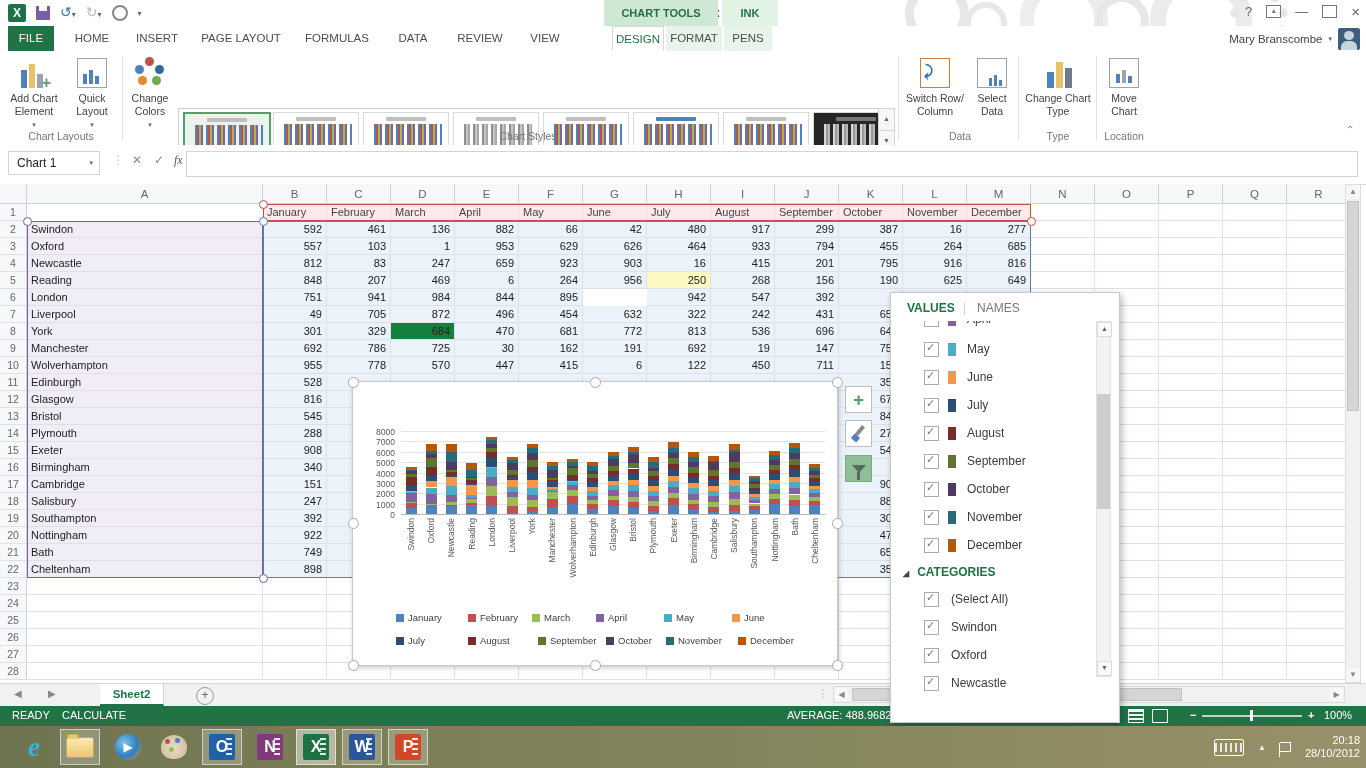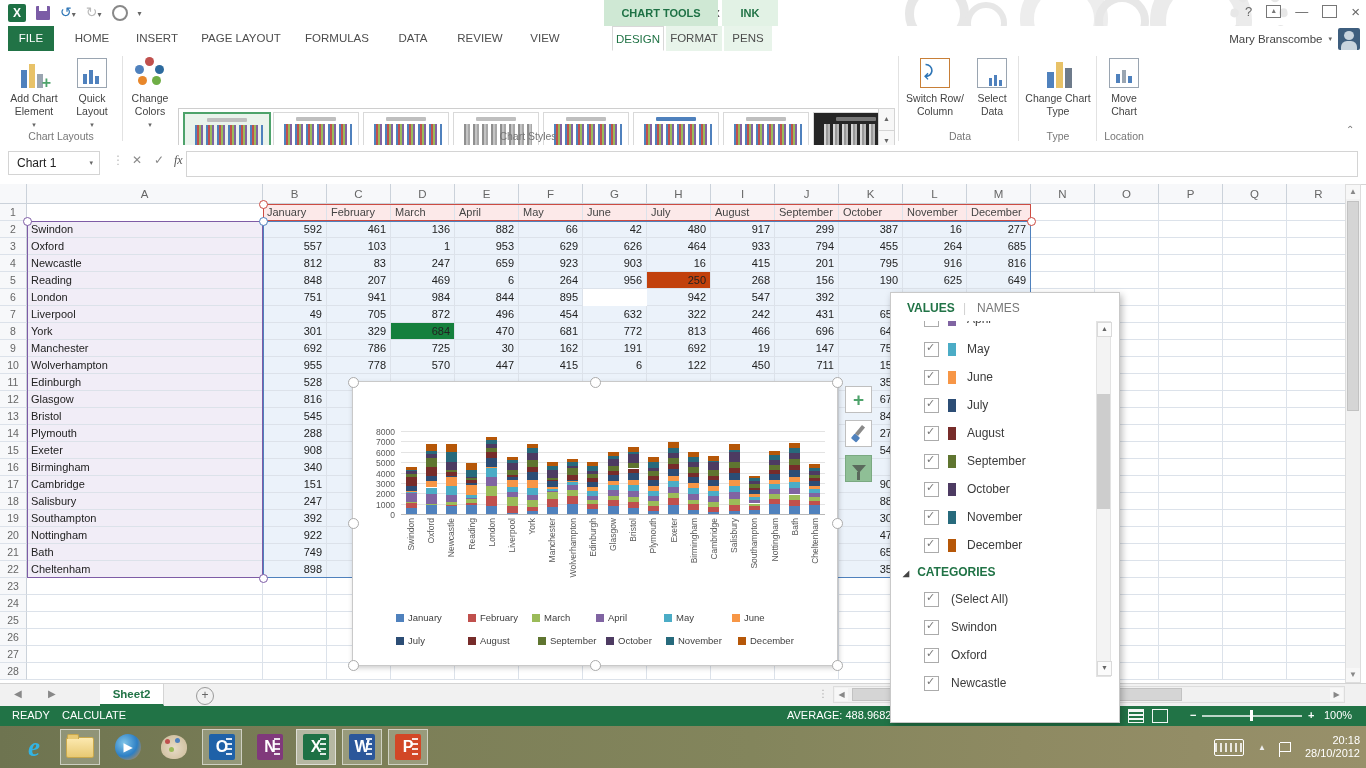--- a/index.html
+++ b/index.html
@@ -465,21 +465,21 @@
       <div class="cell" style="left: 1159px; top: 71px; width: 64px; height: 17px;"></div>
       <div class="cell" style="left: 1223px; top: 71px; width: 64px; height: 17px;"></div>
       <div class="cell" style="left: 1287px; top: 71px; width: 64px; height: 17px;"></div>
       <div class="cell txt" style="left: 27px; top: 88px; width: 236px; height: 17px; background: rgb(241, 237, 247);">Reading</div>
       <div class="cell num" style="left: 263px; top: 88px; width: 64px; height: 17px; background: rgb(235, 242, 250);">848</div>
       <div class="cell num" style="left: 327px; top: 88px; width: 64px; height: 17px; background: rgb(235, 242, 250);">207</div>
       <div class="cell num" style="left: 391px; top: 88px; width: 64px; height: 17px; background: rgb(235, 242, 250);">469</div>
       <div class="cell num" style="left: 455px; top: 88px; width: 64px; height: 17px; background: rgb(235, 242, 250);">6</div>
       <div class="cell num" style="left: 519px; top: 88px; width: 64px; height: 17px; background: rgb(235, 242, 250);">264</div>
       <div class="cell num" style="left: 583px; top: 88px; width: 64px; height: 17px; background: rgb(235, 242, 250);">956</div>
-      <div class="cell num" style="left: 647px; top: 88px; width: 64px; height: 17px; background: #c2410c;">250</div>
+      <div class="cell num" style="left: 647px; top: 88px; width: 64px; height: 17px; background: #fef9c3;">250</div>
       <div class="cell num" style="left: 711px; top: 88px; width: 64px; height: 17px; background: rgb(235, 242, 250);">268</div>
       <div class="cell num" style="left: 775px; top: 88px; width: 64px; height: 17px; background: rgb(235, 242, 250);">156</div>
       <div class="cell num" style="left: 839px; top: 88px; width: 64px; height: 17px; background: rgb(235, 242, 250);">190</div>
       <div class="cell num" style="left: 903px; top: 88px; width: 64px; height: 17px; background: rgb(235, 242, 250);">625</div>
       <div class="cell num" style="left: 967px; top: 88px; width: 64px; height: 17px; background: rgb(235, 242, 250);">649</div>
       <div class="cell" style="left: 1031px; top: 88px; width: 64px; height: 17px;"></div>
       <div class="cell" style="left: 1095px; top: 88px; width: 64px; height: 17px;"></div>
       <div class="cell" style="left: 1159px; top: 88px; width: 64px; height: 17px;"></div>
       <div class="cell" style="left: 1223px; top: 88px; width: 64px; height: 17px;"></div>
       <div class="cell" style="left: 1287px; top: 88px; width: 64px; height: 17px;"></div>
@@ -520,21 +520,21 @@
       <div class="cell" style="left: 1223px; top: 122px; width: 64px; height: 17px;"></div>
       <div class="cell" style="left: 1287px; top: 122px; width: 64px; height: 17px;"></div>
       <div class="cell txt" style="left: 27px; top: 139px; width: 236px; height: 17px; background: rgb(241, 237, 247);">York</div>
       <div class="cell num" style="left: 263px; top: 139px; width: 64px; height: 17px; background: rgb(235, 242, 250);">301</div>
       <div class="cell num" style="left: 327px; top: 139px; width: 64px; height: 17px; background: rgb(235, 242, 250);">329</div>
       <div class="cell num" style="left: 391px; top: 139px; width: 64px; height: 17px; background: #15803d;">684</div>
       <div class="cell num" style="left: 455px; top: 139px; width: 64px; height: 17px; background: rgb(235, 242, 250);">470</div>
       <div class="cell num" style="left: 519px; top: 139px; width: 64px; height: 17px; background: rgb(235, 242, 250);">681</div>
       <div class="cell num" style="left: 583px; top: 139px; width: 64px; height: 17px; background: rgb(235, 242, 250);">772</div>
       <div class="cell num" style="left: 647px; top: 139px; width: 64px; height: 17px; background: rgb(235, 242, 250);">813</div>
-      <div class="cell num" style="left: 711px; top: 139px; width: 64px; height: 17px; background: rgb(235, 242, 250);">466</div>
+      <div class="cell num" style="left: 711px; top: 139px; width: 64px; height: 17px; background: rgb(235, 242, 250);">536</div>
       <div class="cell num" style="left: 775px; top: 139px; width: 64px; height: 17px; background: rgb(235, 242, 250);">696</div>
       <div class="cell num" style="left: 839px; top: 139px; width: 64px; height: 17px; background: rgb(235, 242, 250);">640</div>
       <div class="cell num" style="left: 903px; top: 139px; width: 64px; height: 17px; background: rgb(235, 242, 250);"></div>
       <div class="cell num" style="left: 967px; top: 139px; width: 64px; height: 17px; background: rgb(235, 242, 250);"></div>
       <div class="cell" style="left: 1031px; top: 139px; width: 64px; height: 17px;"></div>
       <div class="cell" style="left: 1095px; top: 139px; width: 64px; height: 17px;"></div>
       <div class="cell" style="left: 1159px; top: 139px; width: 64px; height: 17px;"></div>
       <div class="cell" style="left: 1223px; top: 139px; width: 64px; height: 17px;"></div>
       <div class="cell" style="left: 1287px; top: 139px; width: 64px; height: 17px;"></div>
       <div class="cell txt" style="left: 27px; top: 156px; width: 236px; height: 17px; background: rgb(241, 237, 247);">Manchester</div>

